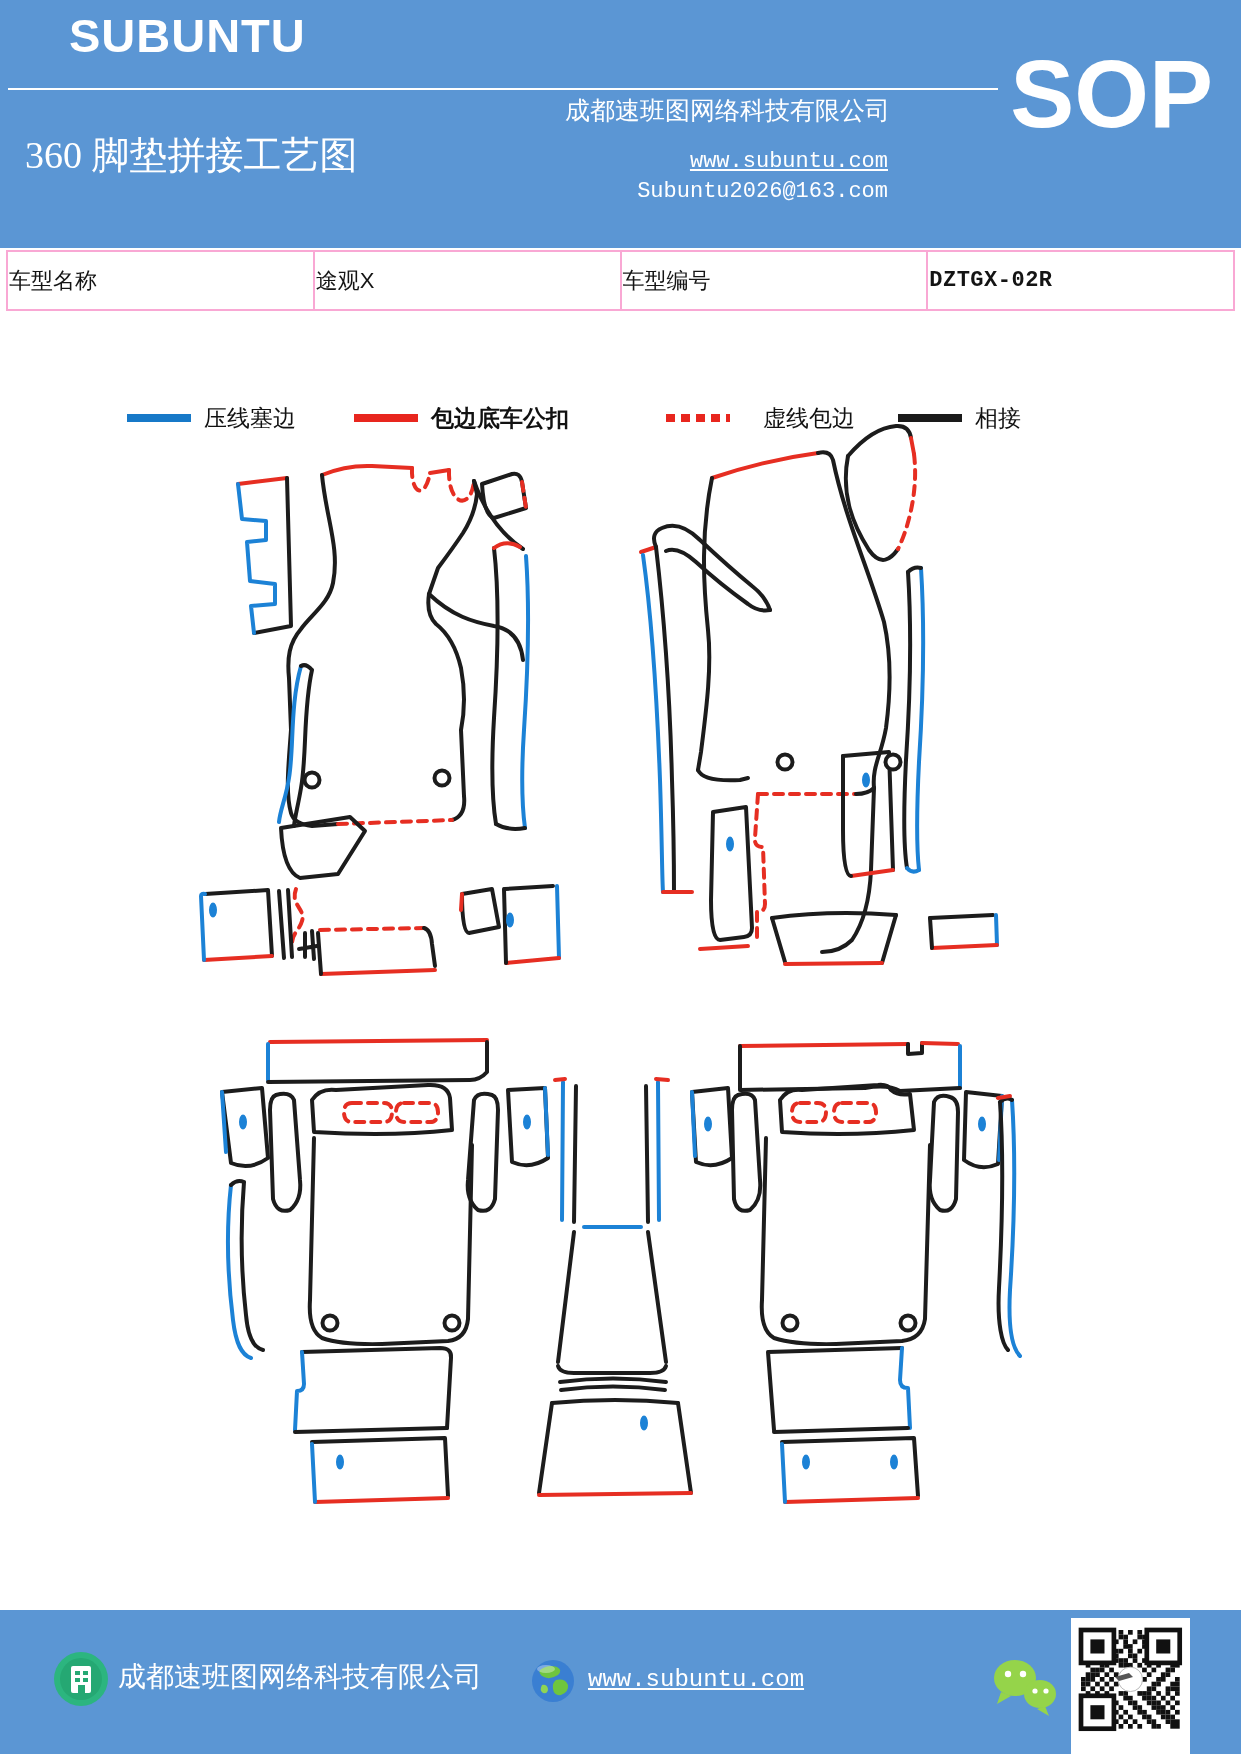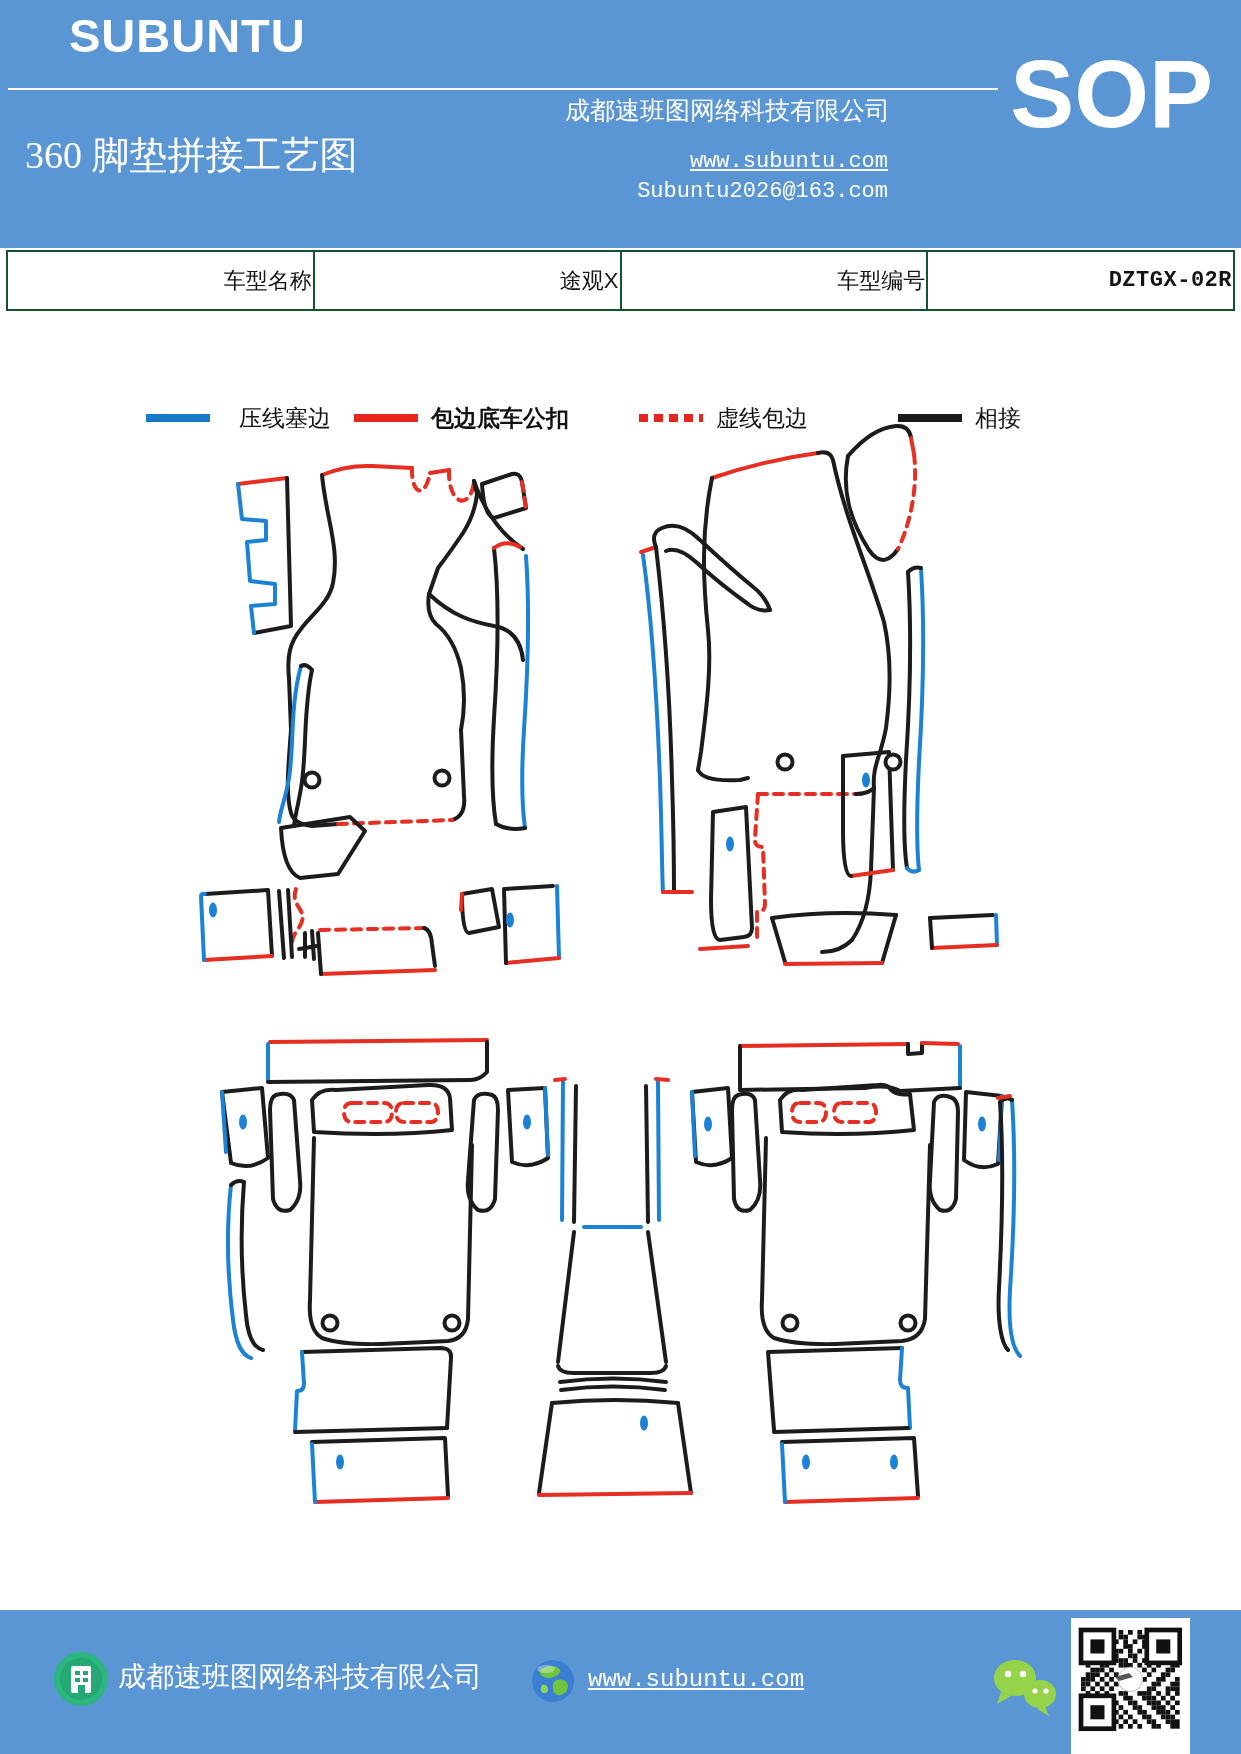--- a/index.html
+++ b/index.html
@@ -13,21 +13,21 @@
   .doc-title{position:absolute;left:25px;top:130px;font-size:38px;color:#fff;
         font-family:"Liberation Serif",serif;}
   .hdr-company{position:absolute;right:351px;top:94px;font-size:25px;color:#fff;}
   .sop{position:absolute;right:28px;top:46px;font-size:96px;font-weight:bold;color:#fff;line-height:1;}
   .hdr-web{position:absolute;right:353px;top:149px;font-size:22px;color:#fff;
         font-family:"Liberation Mono",monospace;text-decoration:underline;cursor:pointer;}
   .hdr-email{position:absolute;right:353px;top:179px;font-size:22px;color:#fff;
         font-family:"Liberation Mono",monospace;}
   
   .info-table{position:absolute;left:6px;top:250px;width:1229px;border-collapse:collapse;table-layout:fixed;}
-  .info-table td{border:2px solid #14532d;height:55px;text-align:right;vertical-align:middle;
+  .info-table td{border:2px solid #f9a8d4;height:55px;text-align:left;vertical-align:middle;
         font-size:22px;color:#141414;}
   .info-table td.bold{font-weight:bold;letter-spacing:.5px;font-family:Liberation Mono, monospace;}
   
   .legend-item{position:absolute;top:403px;display:flex;align-items:center;height:30px;}
   .legend-swatch{width:64px;height:8px;margin-right:13px;flex:0 0 auto;}
   .legend-label{font-size:23px;color:#111;}
   
   .diagram{position:absolute;left:0;top:400px;}
   
   .footer{position:absolute;left:0;top:1610px;width:1241px;height:144px;background:#5b96d4;}
@@ -57,29 +57,29 @@
         <tr>
           <td>车型名称</td>
           <td>途观X</td>
           <td>车型编号</td>
           <td class="bold">DZTGX-02R</td>
         </tr>
       </tbody>
   </table>
 
   <div id="legend">
-      <div class="legend-item" style="left: 146px; gap: 16px;">
+      <div class="legend-item" style="left: 127px;">
         <div class="legend-swatch" style="background: rgb(23, 121, 200);"></div>
         <span class="legend-label">压线塞边</span>
       </div>
       <div class="legend-item" style="left: 354px; font-weight: bold;">
         <div class="legend-swatch" style="background: rgb(232, 38, 30);"></div>
         <span class="legend-label">包边底车公扣</span>
       </div>
-      <div class="legend-item" style="left: 639px;">
+      <div class="legend-item" style="left: 666px; gap: 20px;">
         <div class="legend-swatch" style="background: repeating-linear-gradient(90deg, rgb(232, 38, 30) 0px, rgb(232, 38, 30) 9px, transparent 9px, transparent 15px);"></div>
         <span class="legend-label">虚线包边</span>
       </div>
       <div class="legend-item" style="left: 898px;">
         <div class="legend-swatch" style="background: rgb(26, 26, 26);"></div>
         <span class="legend-label">相接</span>
       </div>
     </div>
 
   <svg id="diagram" class="diagram" width="1241" height="1180" viewBox="0 0 1241 1180">

